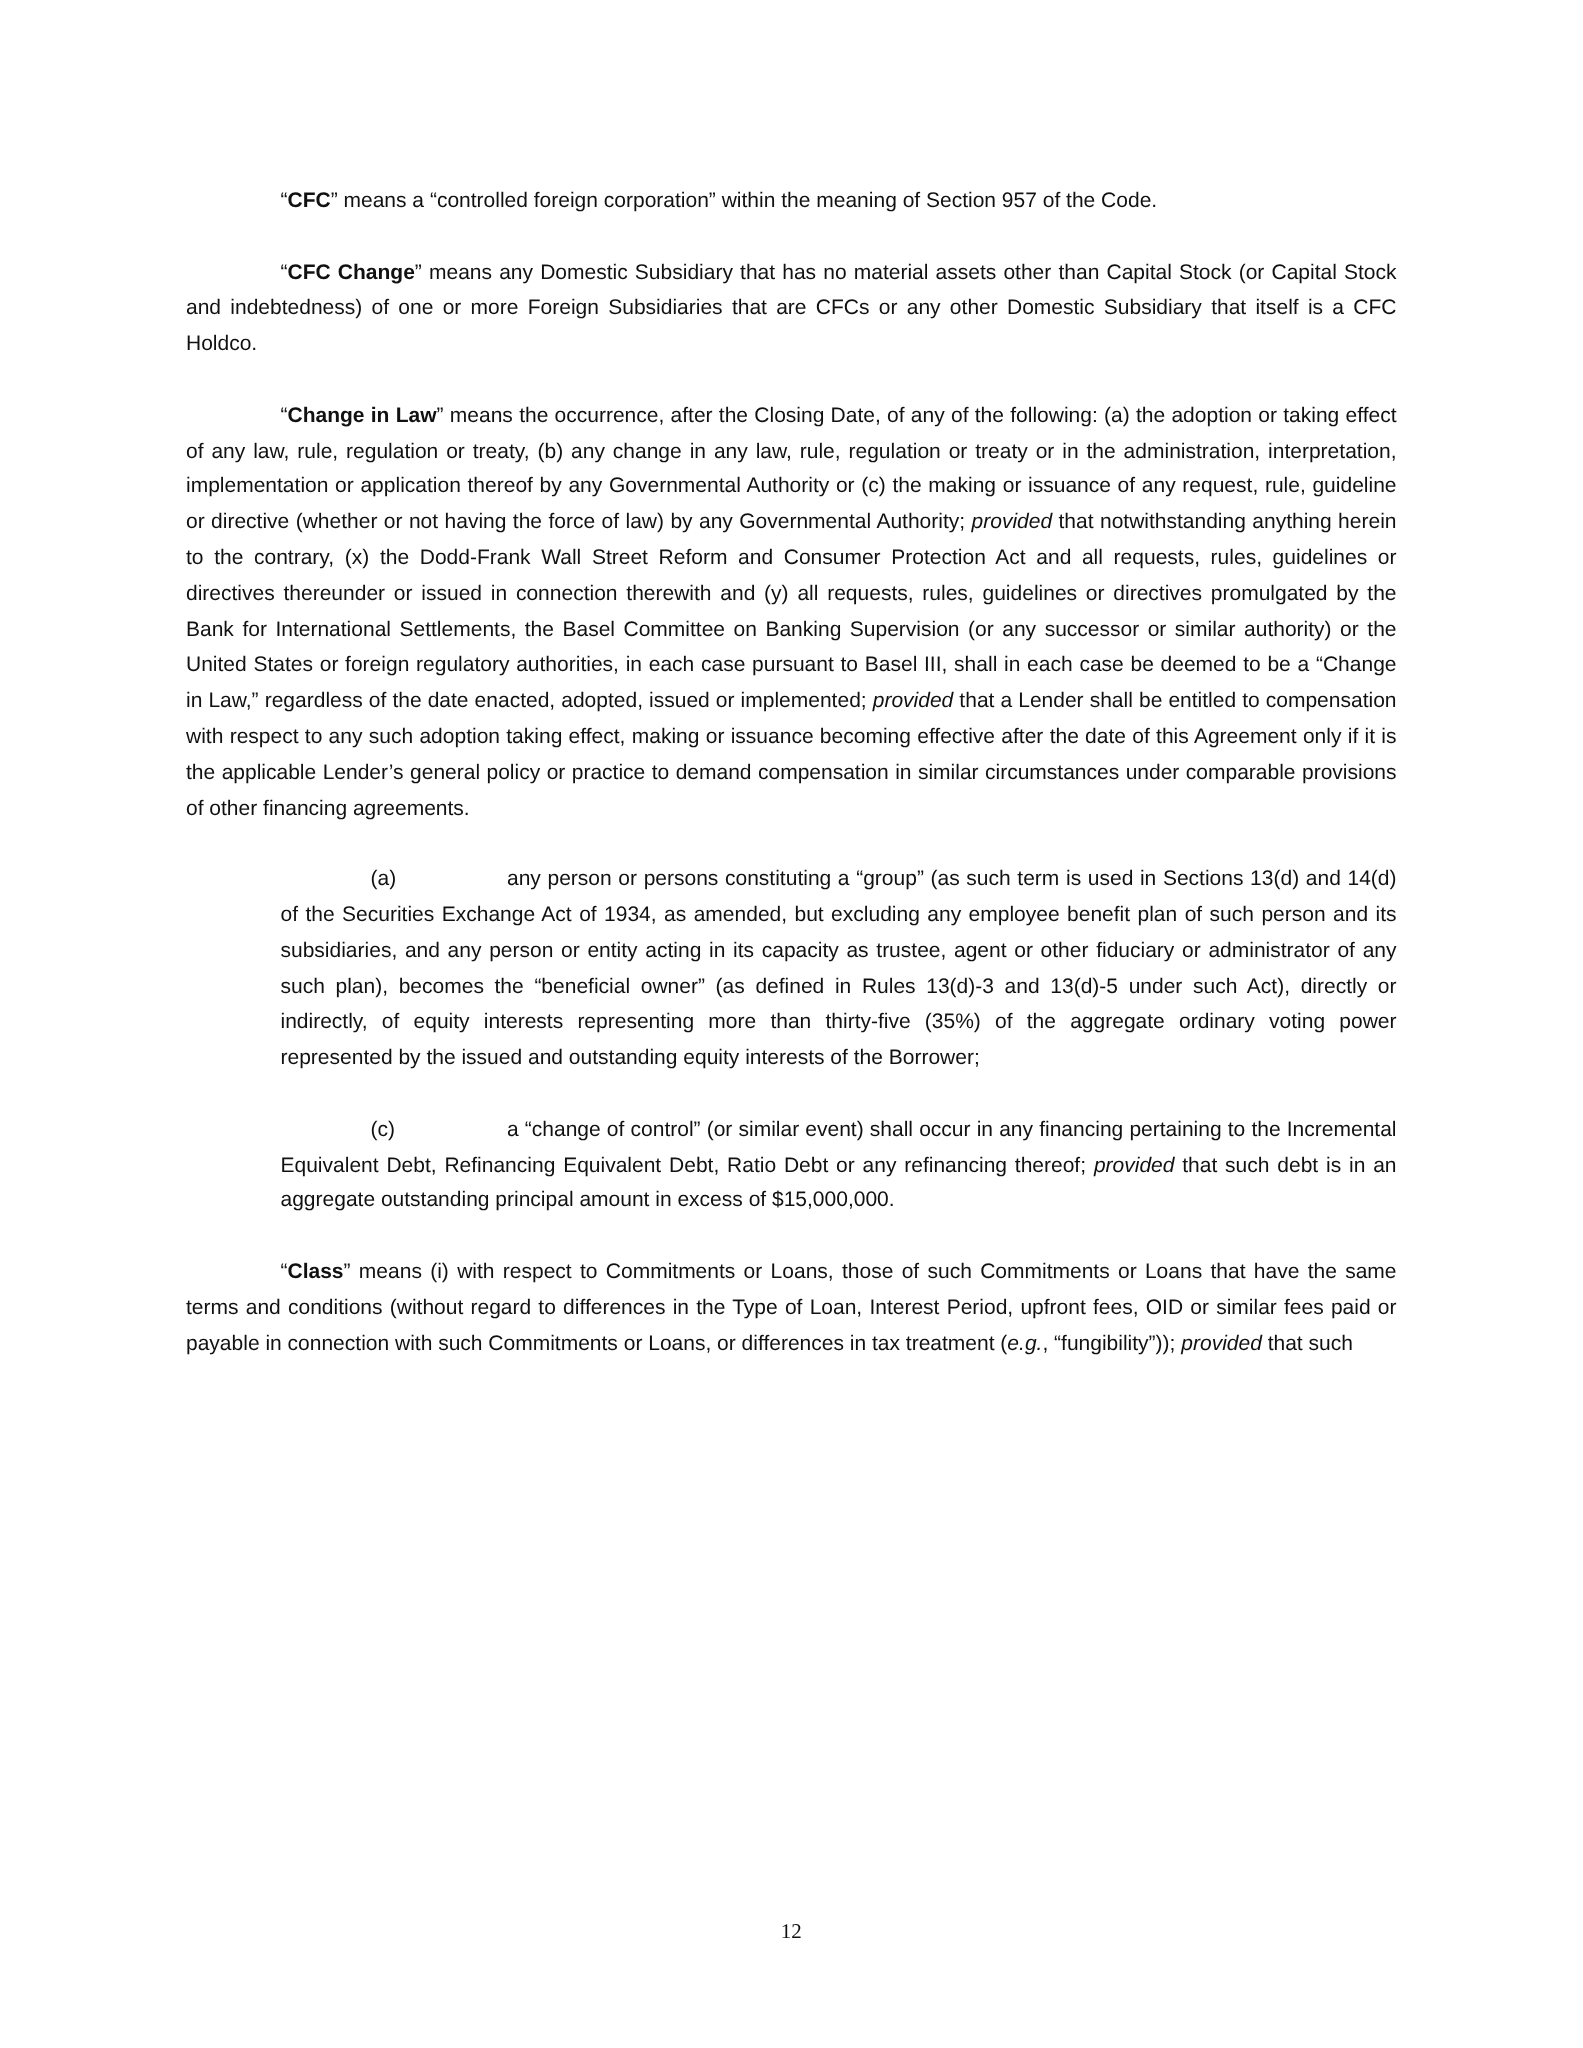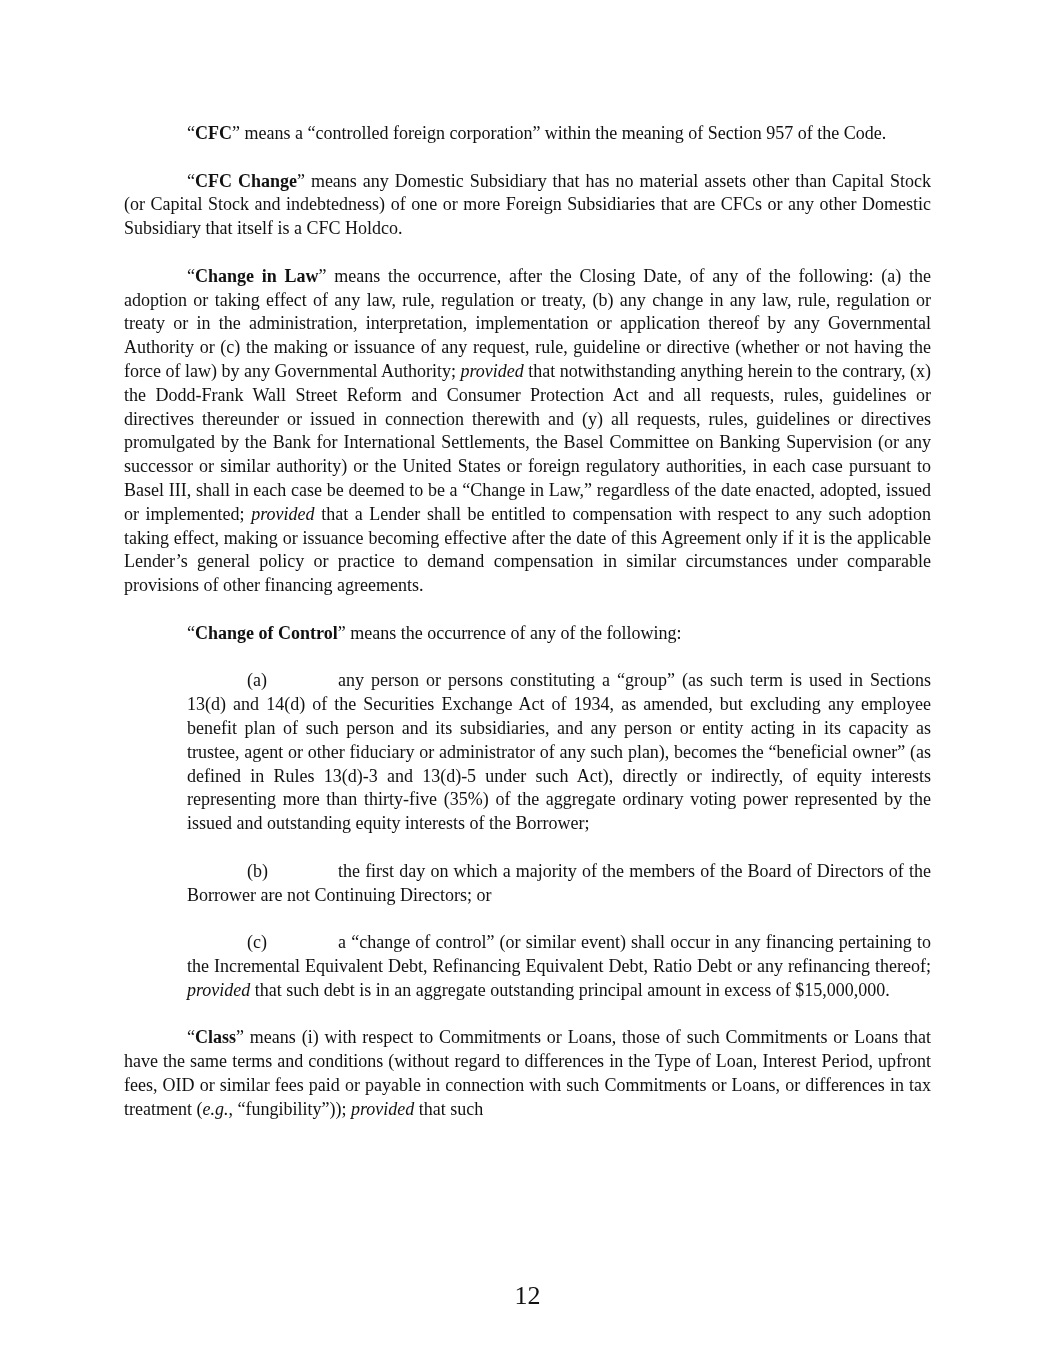--- a/index.html
+++ b/index.html
@@ -1,38 +1,36 @@
 <!DOCTYPE html>
 <html><head>
 <meta charset="utf-8">
 <style>
   html, body { margin: 0; padding: 0; background: #ffffff; }
   body { width: 1055px; height: 1365px; position: relative; overflow: hidden; }
   .page {
     position: absolute; left: 124px; top: 122px; width: 807px;
-    font-family: Liberation Serif, serif; font-size: 18px; line-height: 23.8px;
+    font-family: Liberation Sans, sans-serif; font-size: 14px; line-height: 23.8px;
     color: #111111; text-align: justify;
   }
   .para { margin: 0 0 23.8px 0; text-indent: 63px; }
   .sub { margin: 0 0 23.8px 63px; text-indent: 60px; }
   .sub .label { display: inline-block; width: 91px; text-indent: 0; }
   b { font-weight: bold; }
   i { font-style: italic; }
   .pagenum {
     position: absolute; left: 0; width: 1055px; top: 1281px; text-align: center;
-    font-family: "Liberation Serif", serif; font-size: 26px; color: #111111;
+    font-family: "Liberation Serif", serif; font-size: 14px; color: #111111;
   }
 </style>
 </head>
 <body>
 
 <div class="page">
   <p class="para"><span>“</span><b>CFC</b><span>” means a “controlled foreign corporation” within the meaning of Section 957 of the Code.</span></p>
   <p class="para"><span>“</span><b>CFC Change</b><span>” means any Domestic Subsidiary that has no material assets other than Capital Stock (or Capital Stock and indebtedness) of one or more Foreign Subsidiaries that are CFCs or any other Domestic Subsidiary that itself is a CFC Holdco.</span></p>
   <p class="para"><span>“</span><b>Change in Law</b><span>” means the occurrence, after the Closing Date, of any of the following: (a) the adoption or taking effect of any law, rule, regulation or treaty, (b) any change in any law, rule, regulation or treaty or in the administration, interpretation, implementation or application thereof by any Governmental Authority or (c) the making or issuance of any request, rule, guideline or directive (whether or not having the force of law) by any Governmental Authority; </span><i>provided</i><span> that notwithstanding anything herein to the contrary, (x) the Dodd-Frank Wall Street Reform and Consumer Protection Act and all requests, rules, guidelines or directives thereunder or issued in connection therewith and (y) all requests, rules, guidelines or directives promulgated by the Bank for International Settlements, the Basel Committee on Banking Supervision (or any successor or similar authority) or the United States or foreign regulatory authorities, in each case pursuant to Basel III, shall in each case be deemed to be a “Change in Law,” regardless of the date enacted, adopted, issued or implemented; </span><i>provided</i><span> that a Lender shall be entitled to compensation with respect to any such adoption taking effect, making or issuance becoming effective after the date of this Agreement  only if it is the applicable Lender’s general policy or practice to demand compensation in similar circumstances under comparable provisions of other financing agreements.</span></p>
-  <p class="para"><span>“</span><b>Change of Control</b><span>” means the occurrence of any of the following:</span></p>
   <p class="sub"><span class="label">(a)</span><span><span>any person or persons constituting a “group” (as such term is used in Sections 13(d) and 14(d) of the Securities Exchange Act of 1934, as amended, but excluding any employee benefit plan of such person and its subsidiaries, and any person or entity acting in its capacity as trustee, agent or other fiduciary or administrator of any such plan), becomes the “beneficial owner” (as defined in Rules 13(d)-3 and 13(d)-5 under such Act), directly or indirectly, of equity interests representing more than thirty-five (35%) of the aggregate ordinary voting power represented by the issued and outstanding equity interests of the Borrower;</span></span></p>
-  <p class="sub"><span class="label">(b)</span><span><span>the first day on which a majority of the members of the Board of Directors of the Borrower are not Continuing Directors; or</span></span></p>
   <p class="sub"><span class="label">(c)</span><span><span>a “change of control” (or similar event) shall occur in any financing pertaining to the Incremental Equivalent Debt, Refinancing Equivalent Debt, Ratio Debt or any refinancing thereof; </span><i>provided</i><span> that such debt is in an aggregate outstanding principal amount in excess of $15,000,000.</span></span></p>
   <p class="para"><span>“</span><b>Class</b><span>” means (i) with respect to Commitments or Loans, those of such Commitments or Loans that have the same terms and conditions (without regard to differences in the Type of Loan, Interest Period, upfront fees, OID or similar fees paid or payable in connection with such Commitments or Loans, or differences in tax treatment (</span><i>e.g.</i><span>, “fungibility”)); </span><i>provided</i><span> that such</span></p>
 </div>
 
 <div class="pagenum">12</div>
 
 </body></html>

